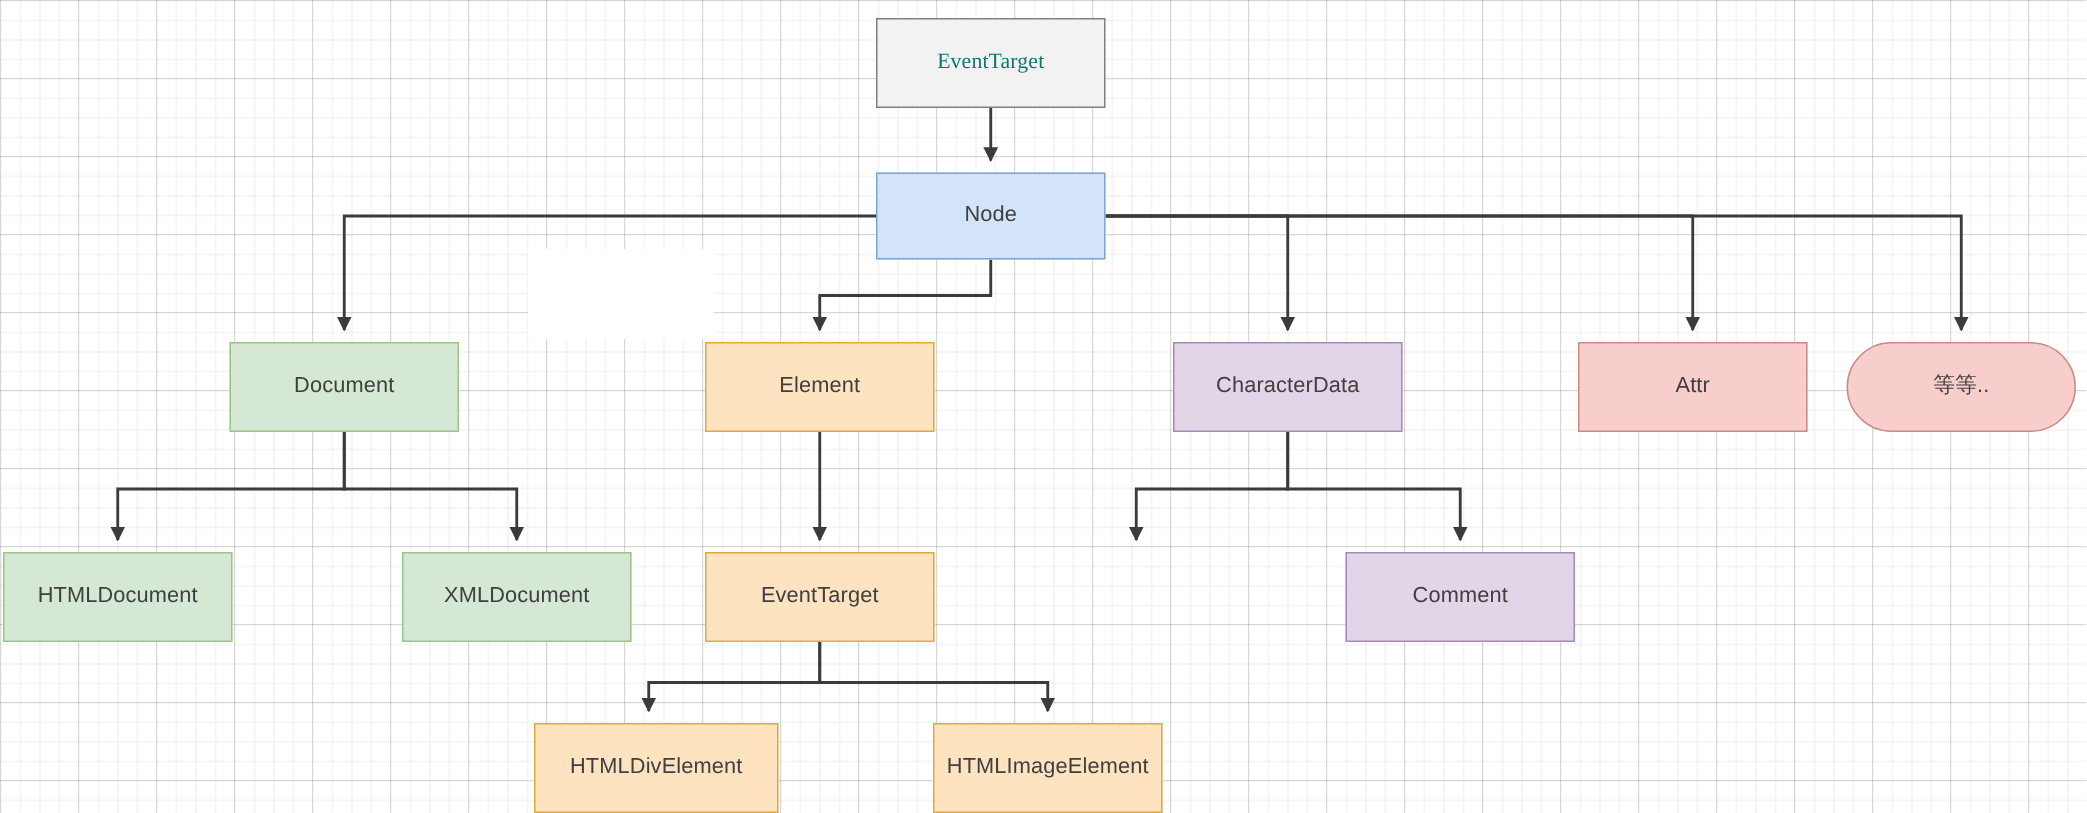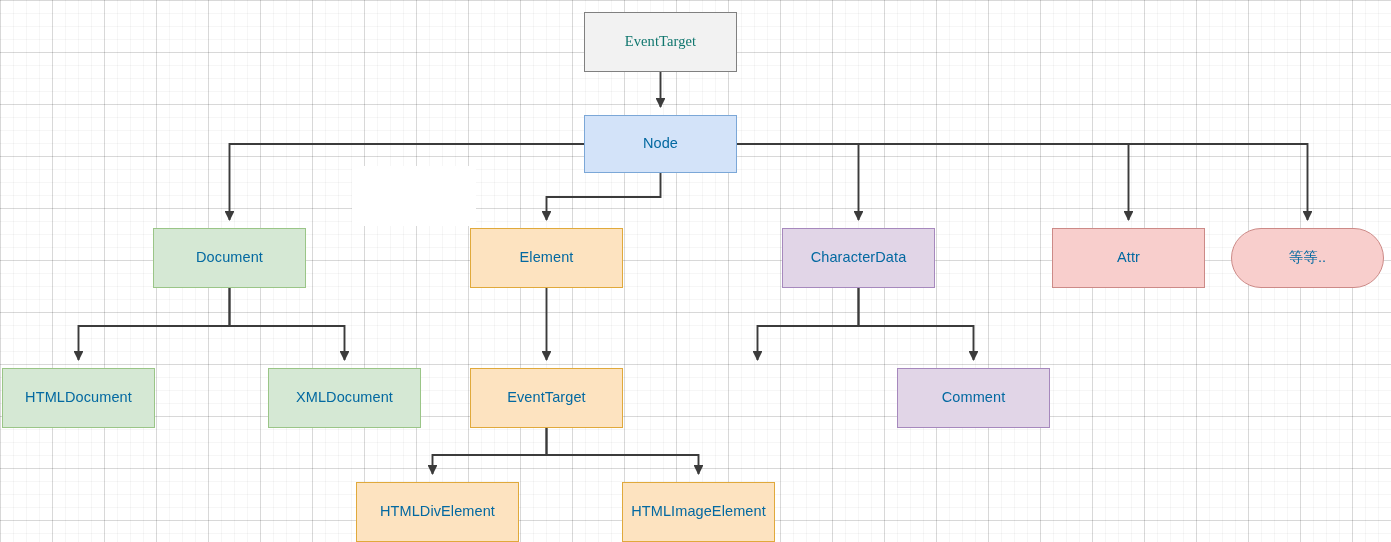--- a/index.html
+++ b/index.html
@@ -39,21 +39,21 @@
   }
   .node {
     position: absolute;
     box-sizing: border-box;
     border-width: 1.6px;
     border-style: solid;
     display: flex;
     align-items: center;
     justify-content: center;
     font-size: 14.5px;
-    color: #0369a1;
+    color: #404040;
     letter-spacing: 0.1px;
     text-align: center;
     line-height: 1.2;
   }
   .n-gray   { background: #f2f2f2; border-color: #808080; color: #0f766e; font-family: Liberation Serif, serif; }
   .n-blue   { background: #d3e3f9; border-color: #7ba7d7; }
   .n-green  { background: #d5e8d4; border-color: #9ac587; }
   .n-orange { background: #fde3c0; border-color: #e0a93b; }
   .n-purple { background: #e1d5e7; border-color: #a688bd; }
   .n-pink   { background: #f8cecc; border-color: #cc8a87; }

